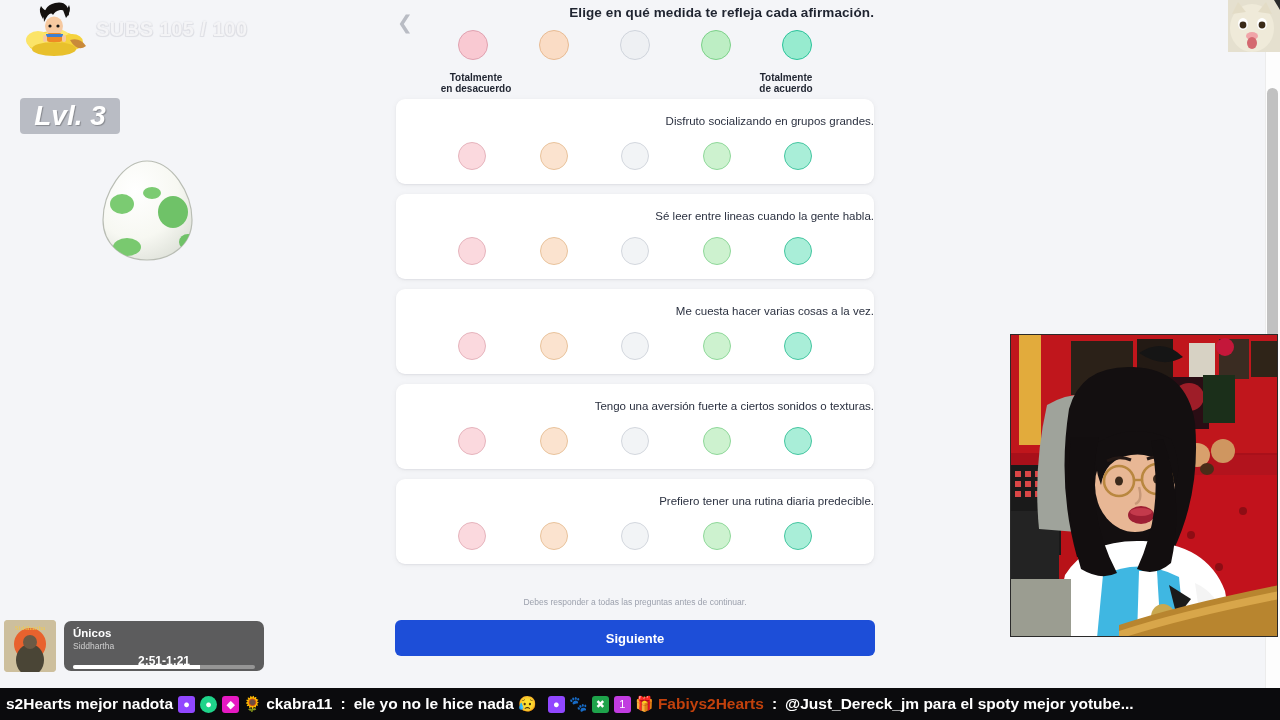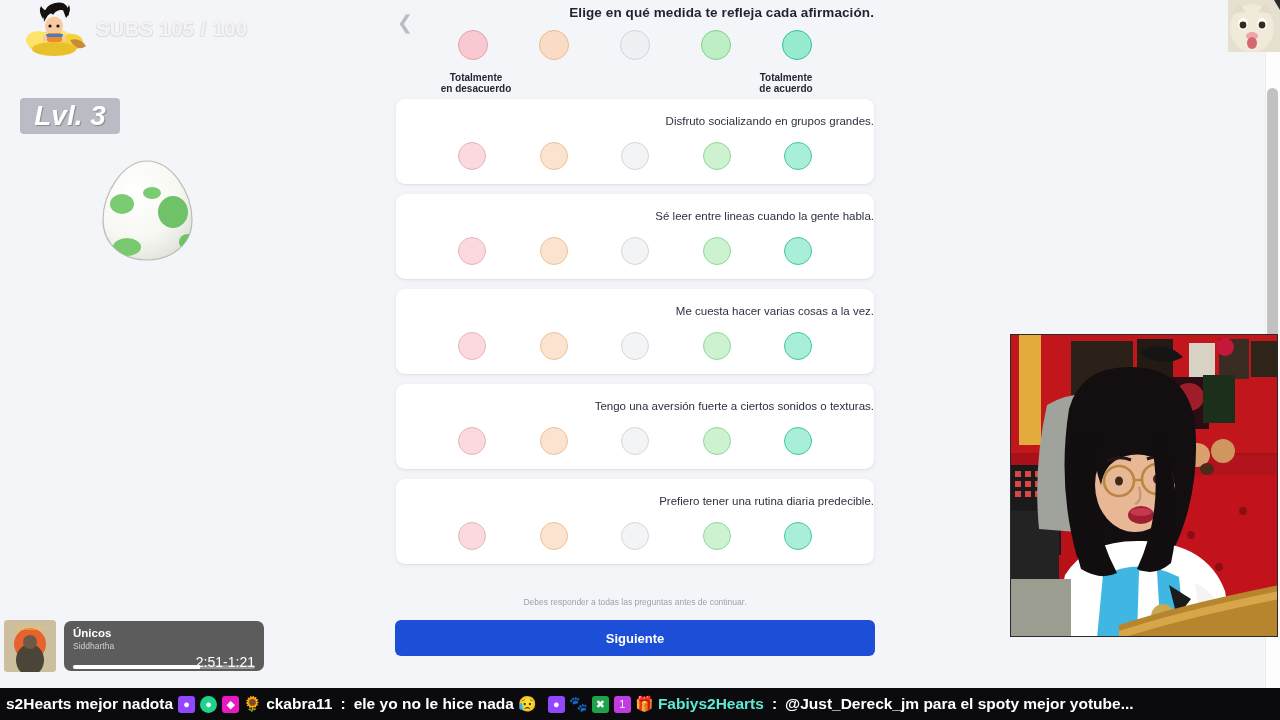--- a/index.html
+++ b/index.html
@@ -168,21 +168,21 @@
     margin-left: 8px;
     width: 200px; height: 50px;
     background: rgba(58,58,58,.82);
     border-radius: 7px;
     padding: 5px 9px 16px;
     color: #fff;
     overflow: hidden;
   }
   .mtitle { font-size: 11.5px; font-weight: bold; line-height: 14px; }
   .martist { font-size: 8.5px; color: #cfcfcf; line-height: 12px; }
-  .mtimes { display: flex; justify-content: flex-end; font-size: 14px; font-weight: normal; margin-top: 2px; }
+  .mtimes { display: flex; justify-content: center; font-size: 12px; font-weight: bold; margin-top: 2px; }
   .mbar {
     position: absolute; left: 9px; bottom: 2px; width: 182px; height: 4px;
     background: rgba(255,255,255,.35); border-radius: 3px; overflow: hidden;
   }
   .mbar > i { display: block; height: 100%; width: 70%; background: #fff; }
 
   
   .cat-cam {
     position: absolute; right: 0; top: 0; width: 52px; height: 52px;
     overflow: hidden; background: #ded9c6;
@@ -201,21 +201,21 @@
   .chatbar {
     position: absolute; left: 0; bottom: 0; width: 1280px; height: 32px;
     background: #0b0b0d;
     display: flex; align-items: center;
     overflow: hidden;
     white-space: nowrap;
   }
   .chat-msg { display: flex; align-items: center; gap: 5px; padding: 0 6px; }
   .chat-txt { font-size: 15.5px; font-weight: bold; color: #ffffff; }
   .chat-user { font-size: 15.5px; font-weight: bold; color: #ffffff; }
-  .chat-user.hl { color: #5eead4; }
+  .chat-user.hl { color: #c2410c; }
   .chat-colon { font-size: 15.5px; font-weight: bold; color: #fff; padding: 0 3px; }
   .badge {
     width: 17px; height: 17px; border-radius: 3px;
     display: inline-flex; align-items: center; justify-content: center;
     font-size: 11px; color: #fff; flex: 0 0 auto;
   }
   .badge.twitch { background: #9147ff; }
   .badge.sub { background: #1fd48a; border-radius: 50%; }
   .badge.gem { background: #e619c2; }
   .badge.emote { background: transparent; font-size: 15px; }

